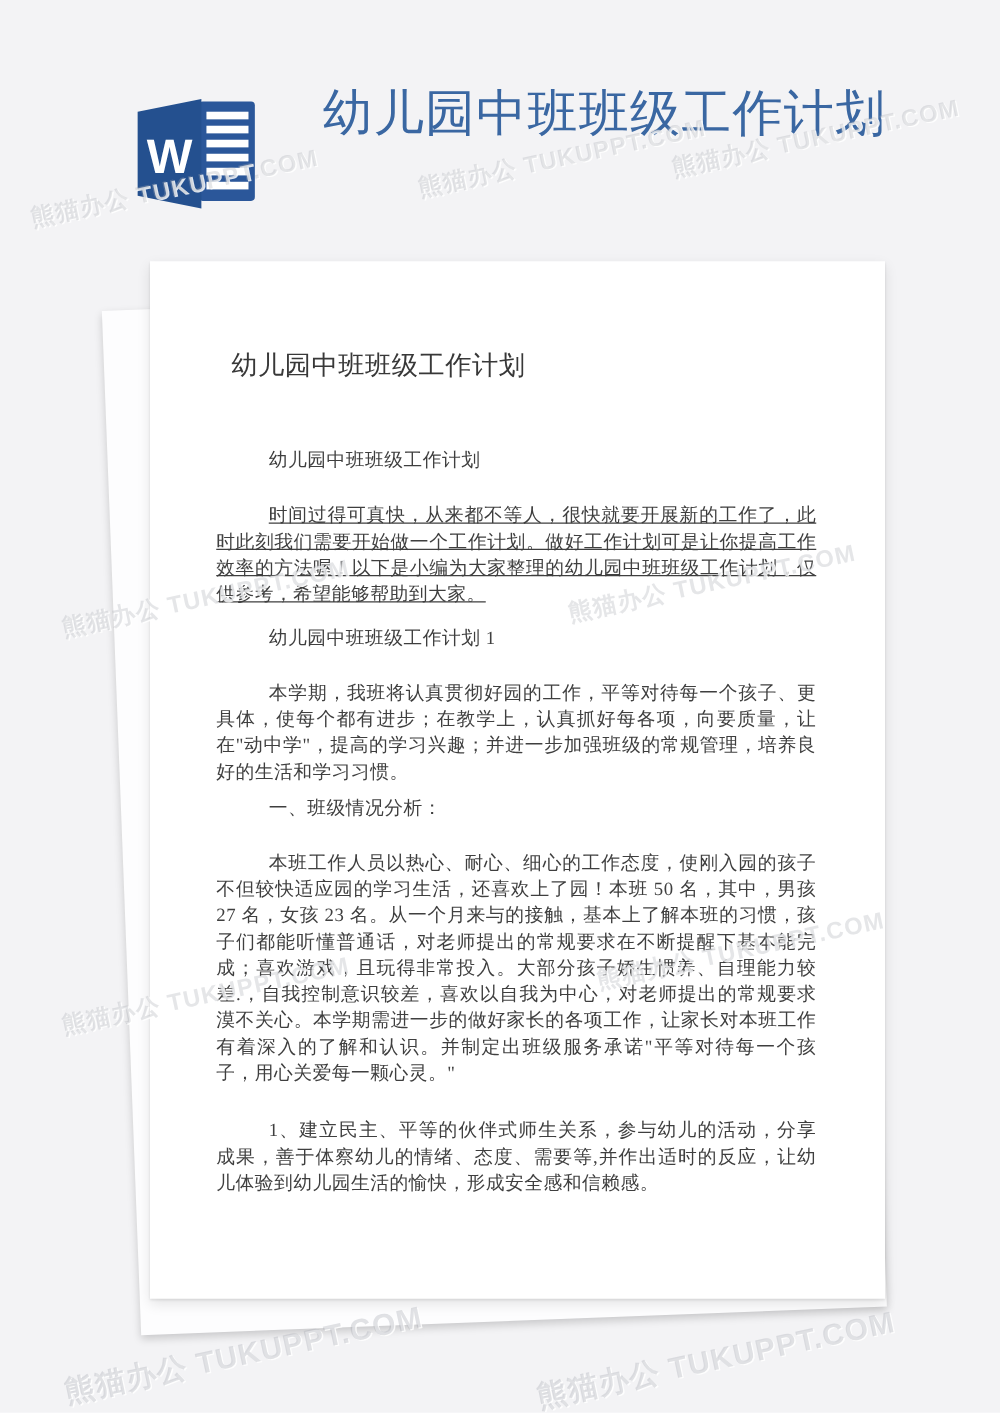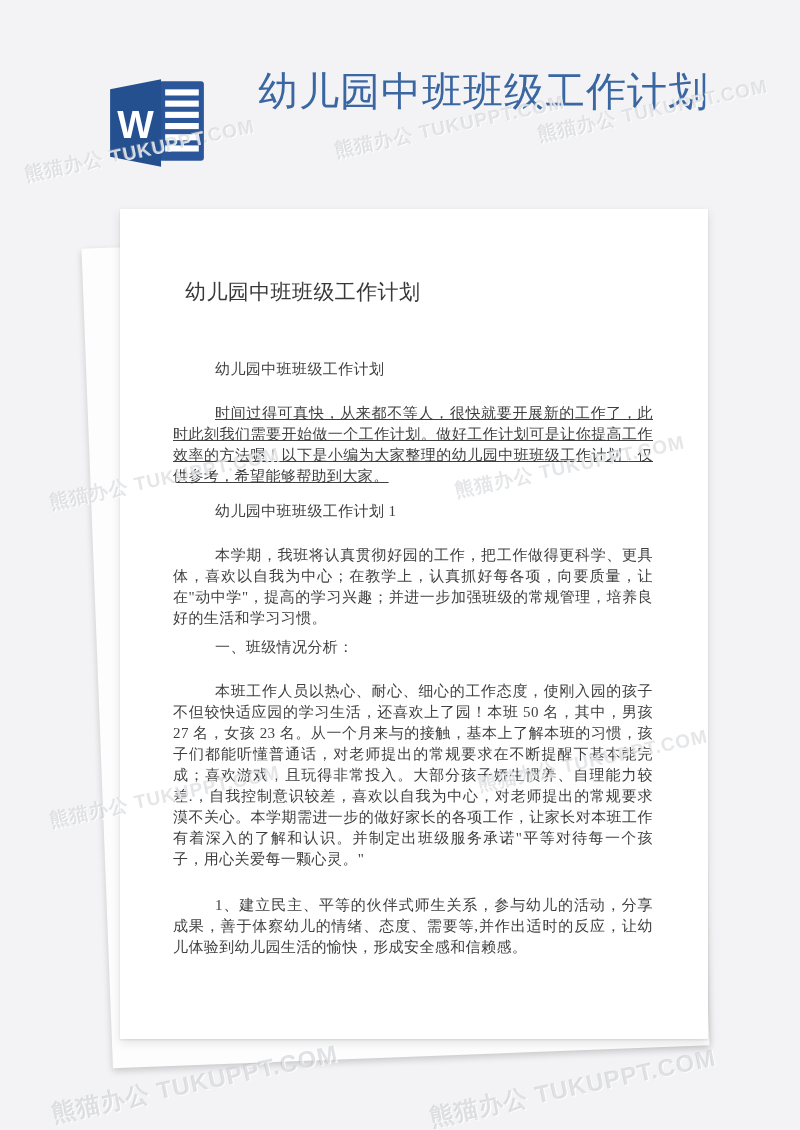--- a/index.html
+++ b/index.html
@@ -89,21 +89,21 @@
   </div>
 
   <div class="sheet-back"></div>
 
   <div class="sheet-main">
     <div class="doc-content">
       <div class="b-title">幼儿园中班班级工作计划</div>
       <div class="b-sub  mt-sub1">幼儿园中班班级工作计划</div>
       <div class="b-para mt-para1">时间过得可真快，从来都不等人，很快就要开展新的工作了，此时此刻我们需要开始做一个工作计划。做好工作计划可是让你提高工作效率的方法喔！以下是小编为大家整理的幼儿园中班班级工作计划，仅供参考，希望能够帮助到大家。</div>
       <div class="b-sub  mt-sub2">幼儿园中班班级工作计划 1</div>
-      <div class="b-para mt-para2">本学期，我班将认真贯彻好园的工作，把工作做得更科学、更具体，喜欢以自我为中心；在教学上，认真抓好每各项，向要质量，让在"动中学"，提高的学习兴趣；并进一步加强班级的常规管理，培养良好的生活和学习习惯。</div>
+      <div class="b-para mt-para2">本学期，我班将认真贯彻好园的工作，平等对待每一个孩子、更具体，使每个都有进步；在教学上，认真抓好每各项，向要质量，让在"动中学"，提高的学习兴趣；并进一步加强班级的常规管理，培养良好的生活和学习习惯。</div>
       <div class="b-sub  mt-sub3">一、班级情况分析：</div>
       <div class="b-para mt-para3">本班工作人员以热心、耐心、细心的工作态度，使刚入园的孩子不但较快适应园的学习生活，还喜欢上了园！本班 50 名，其中，男孩 27 名，女孩 23 名。从一个月来与的接触，基本上了解本班的习惯，孩子们都能听懂普通话，对老师提出的常规要求在不断提醒下基本能完成；喜欢游戏，且玩得非常投入。大部分孩子娇生惯养、自理能力较差.，自我控制意识较差，喜欢以自我为中心，对老师提出的常规要求漠不关心。本学期需进一步的做好家长的各项工作，让家长对本班工作有着深入的了解和认识。并制定出班级服务承诺"平等对待每一个孩子，用心关爱每一颗心灵。"</div>
       <div class="b-para mt-para4">1、建立民主、平等的伙伴式师生关系，参与幼儿的活动，分享成果，善于体察幼儿的情绪、态度、需要等,并作出适时的反应，让幼儿体验到幼儿园生活的愉快，形成安全感和信赖感。</div>
     </div>
   </div>
 
   <div class="wm-layer">
     <span class="wm" style="left:25px;  top:162px;">熊猫办公 TUKUPPT.COM</span>
     <span class="wm" style="left:335px; top:138px;">熊猫办公 TUKUPPT.COM</span>
     <span class="wm" style="left:538px; top:122px;">熊猫办公 TUKUPPT.COM</span>

